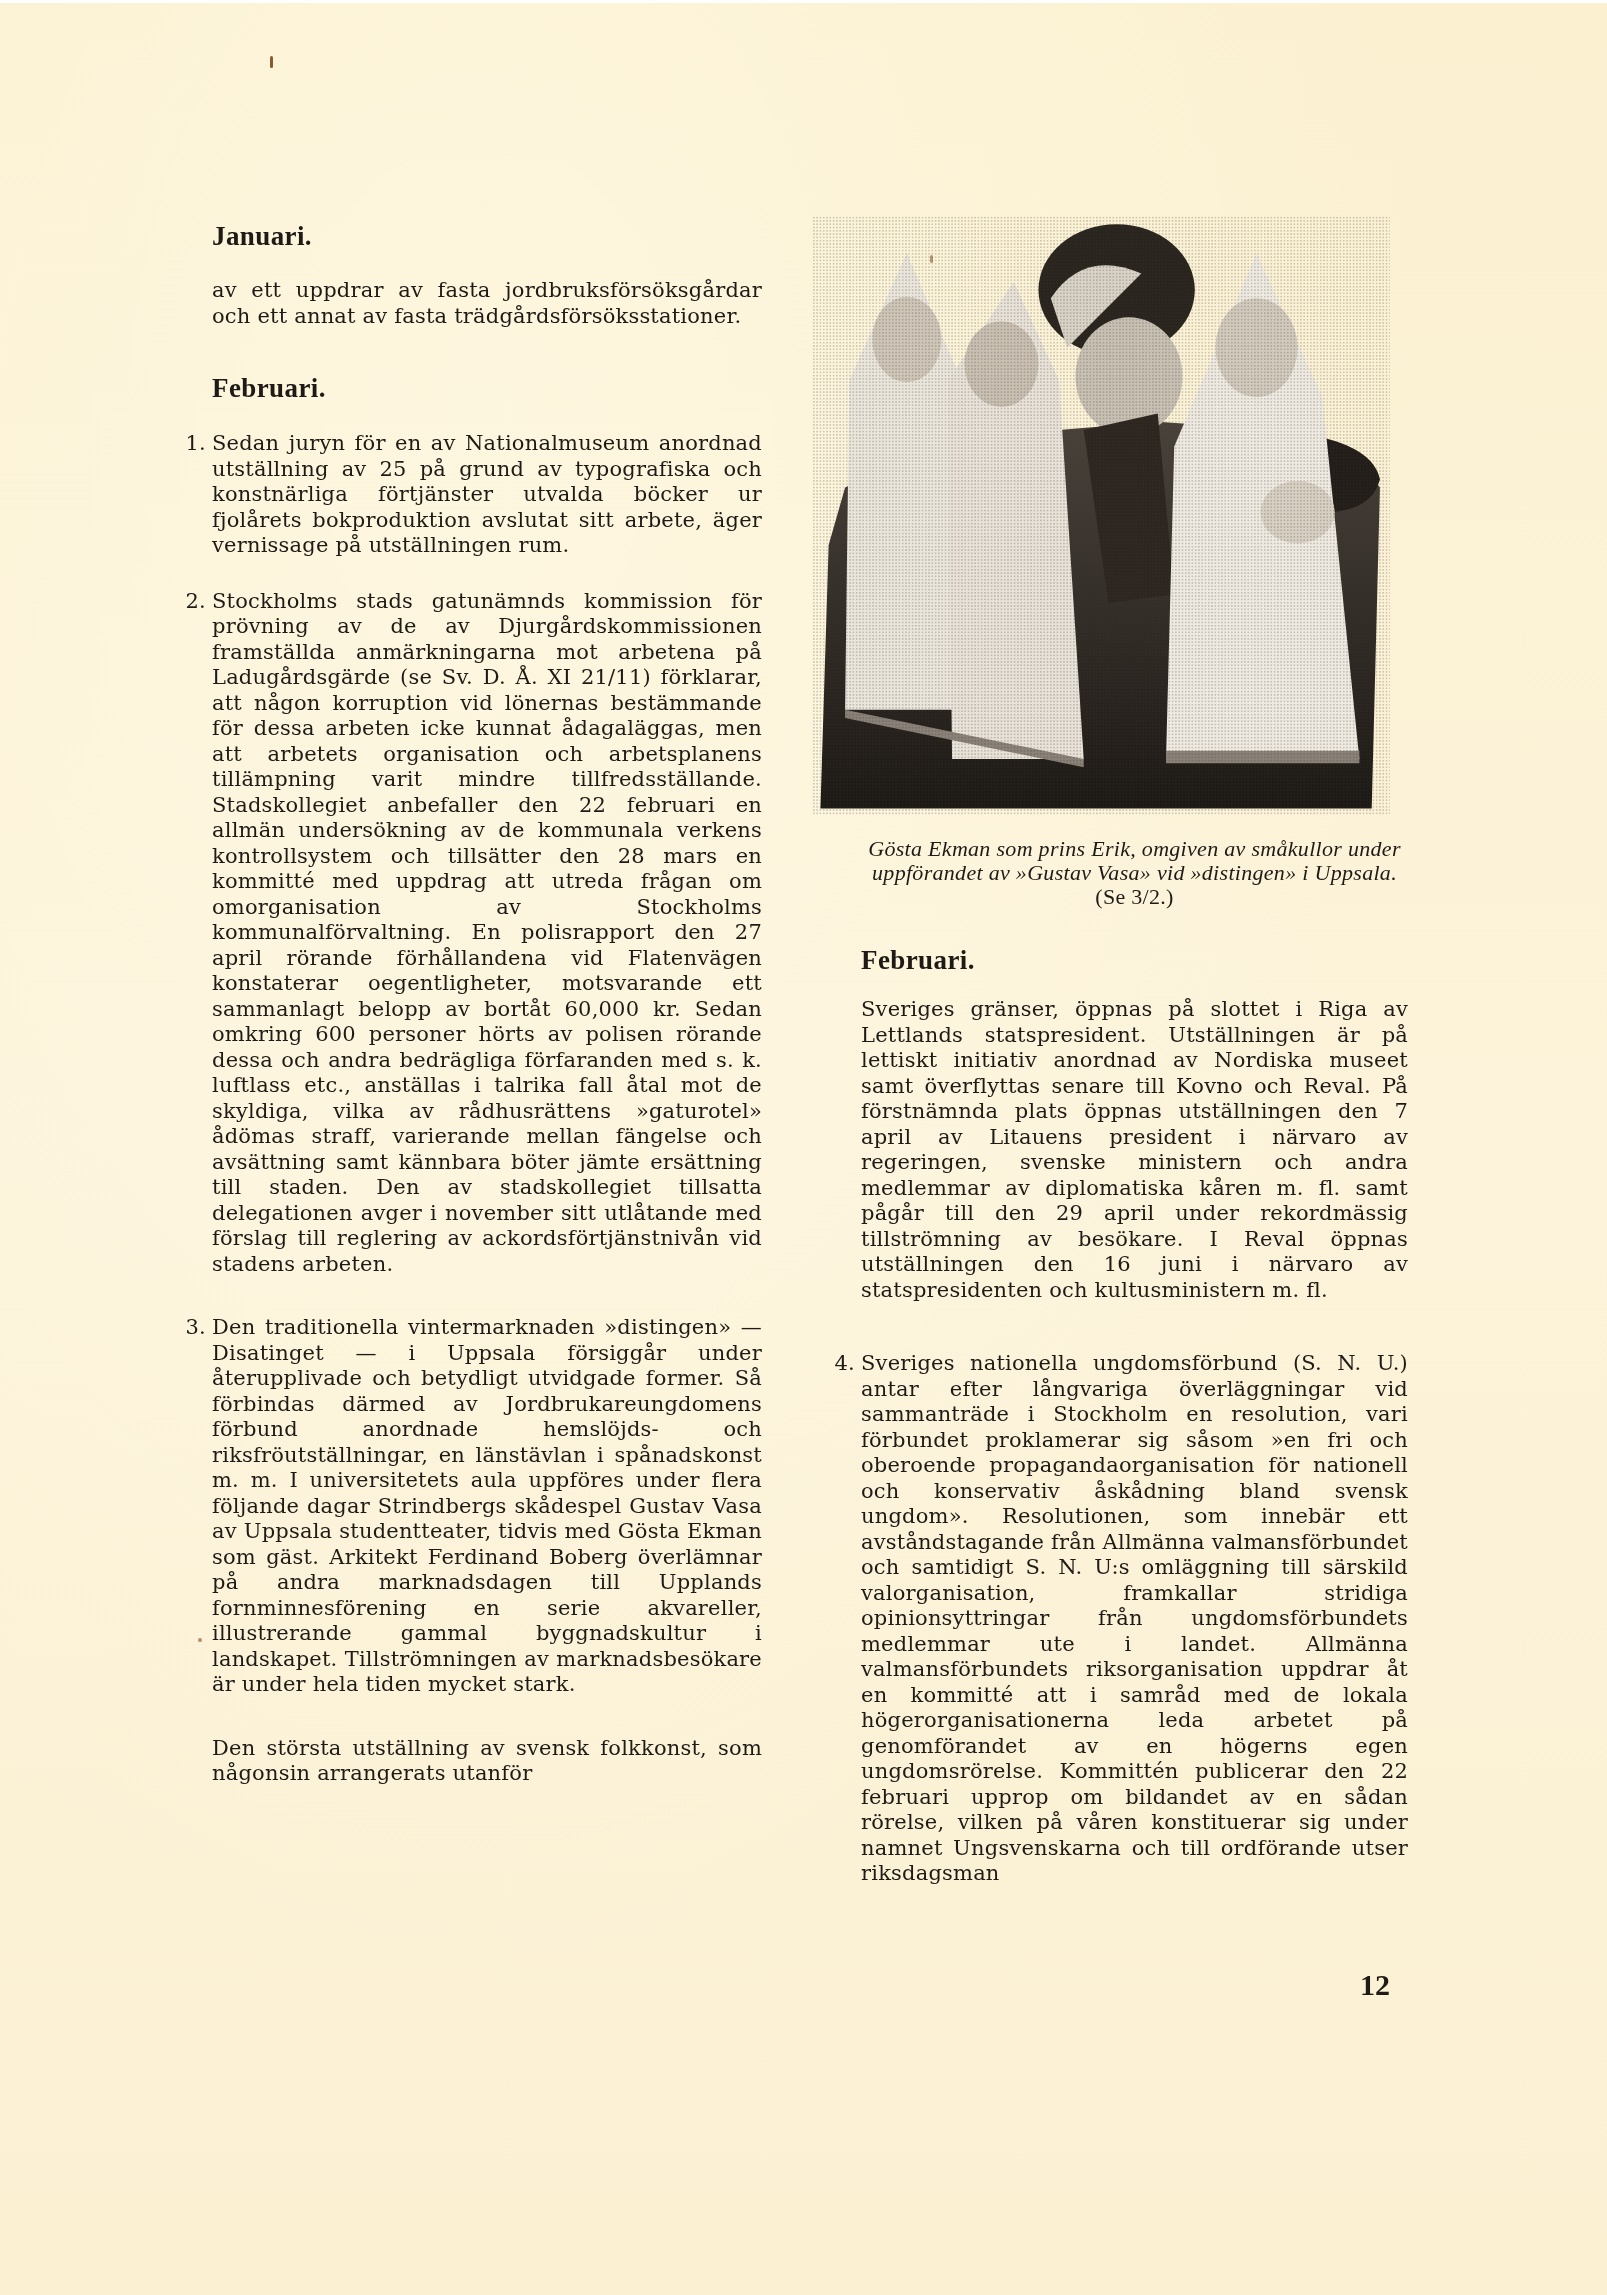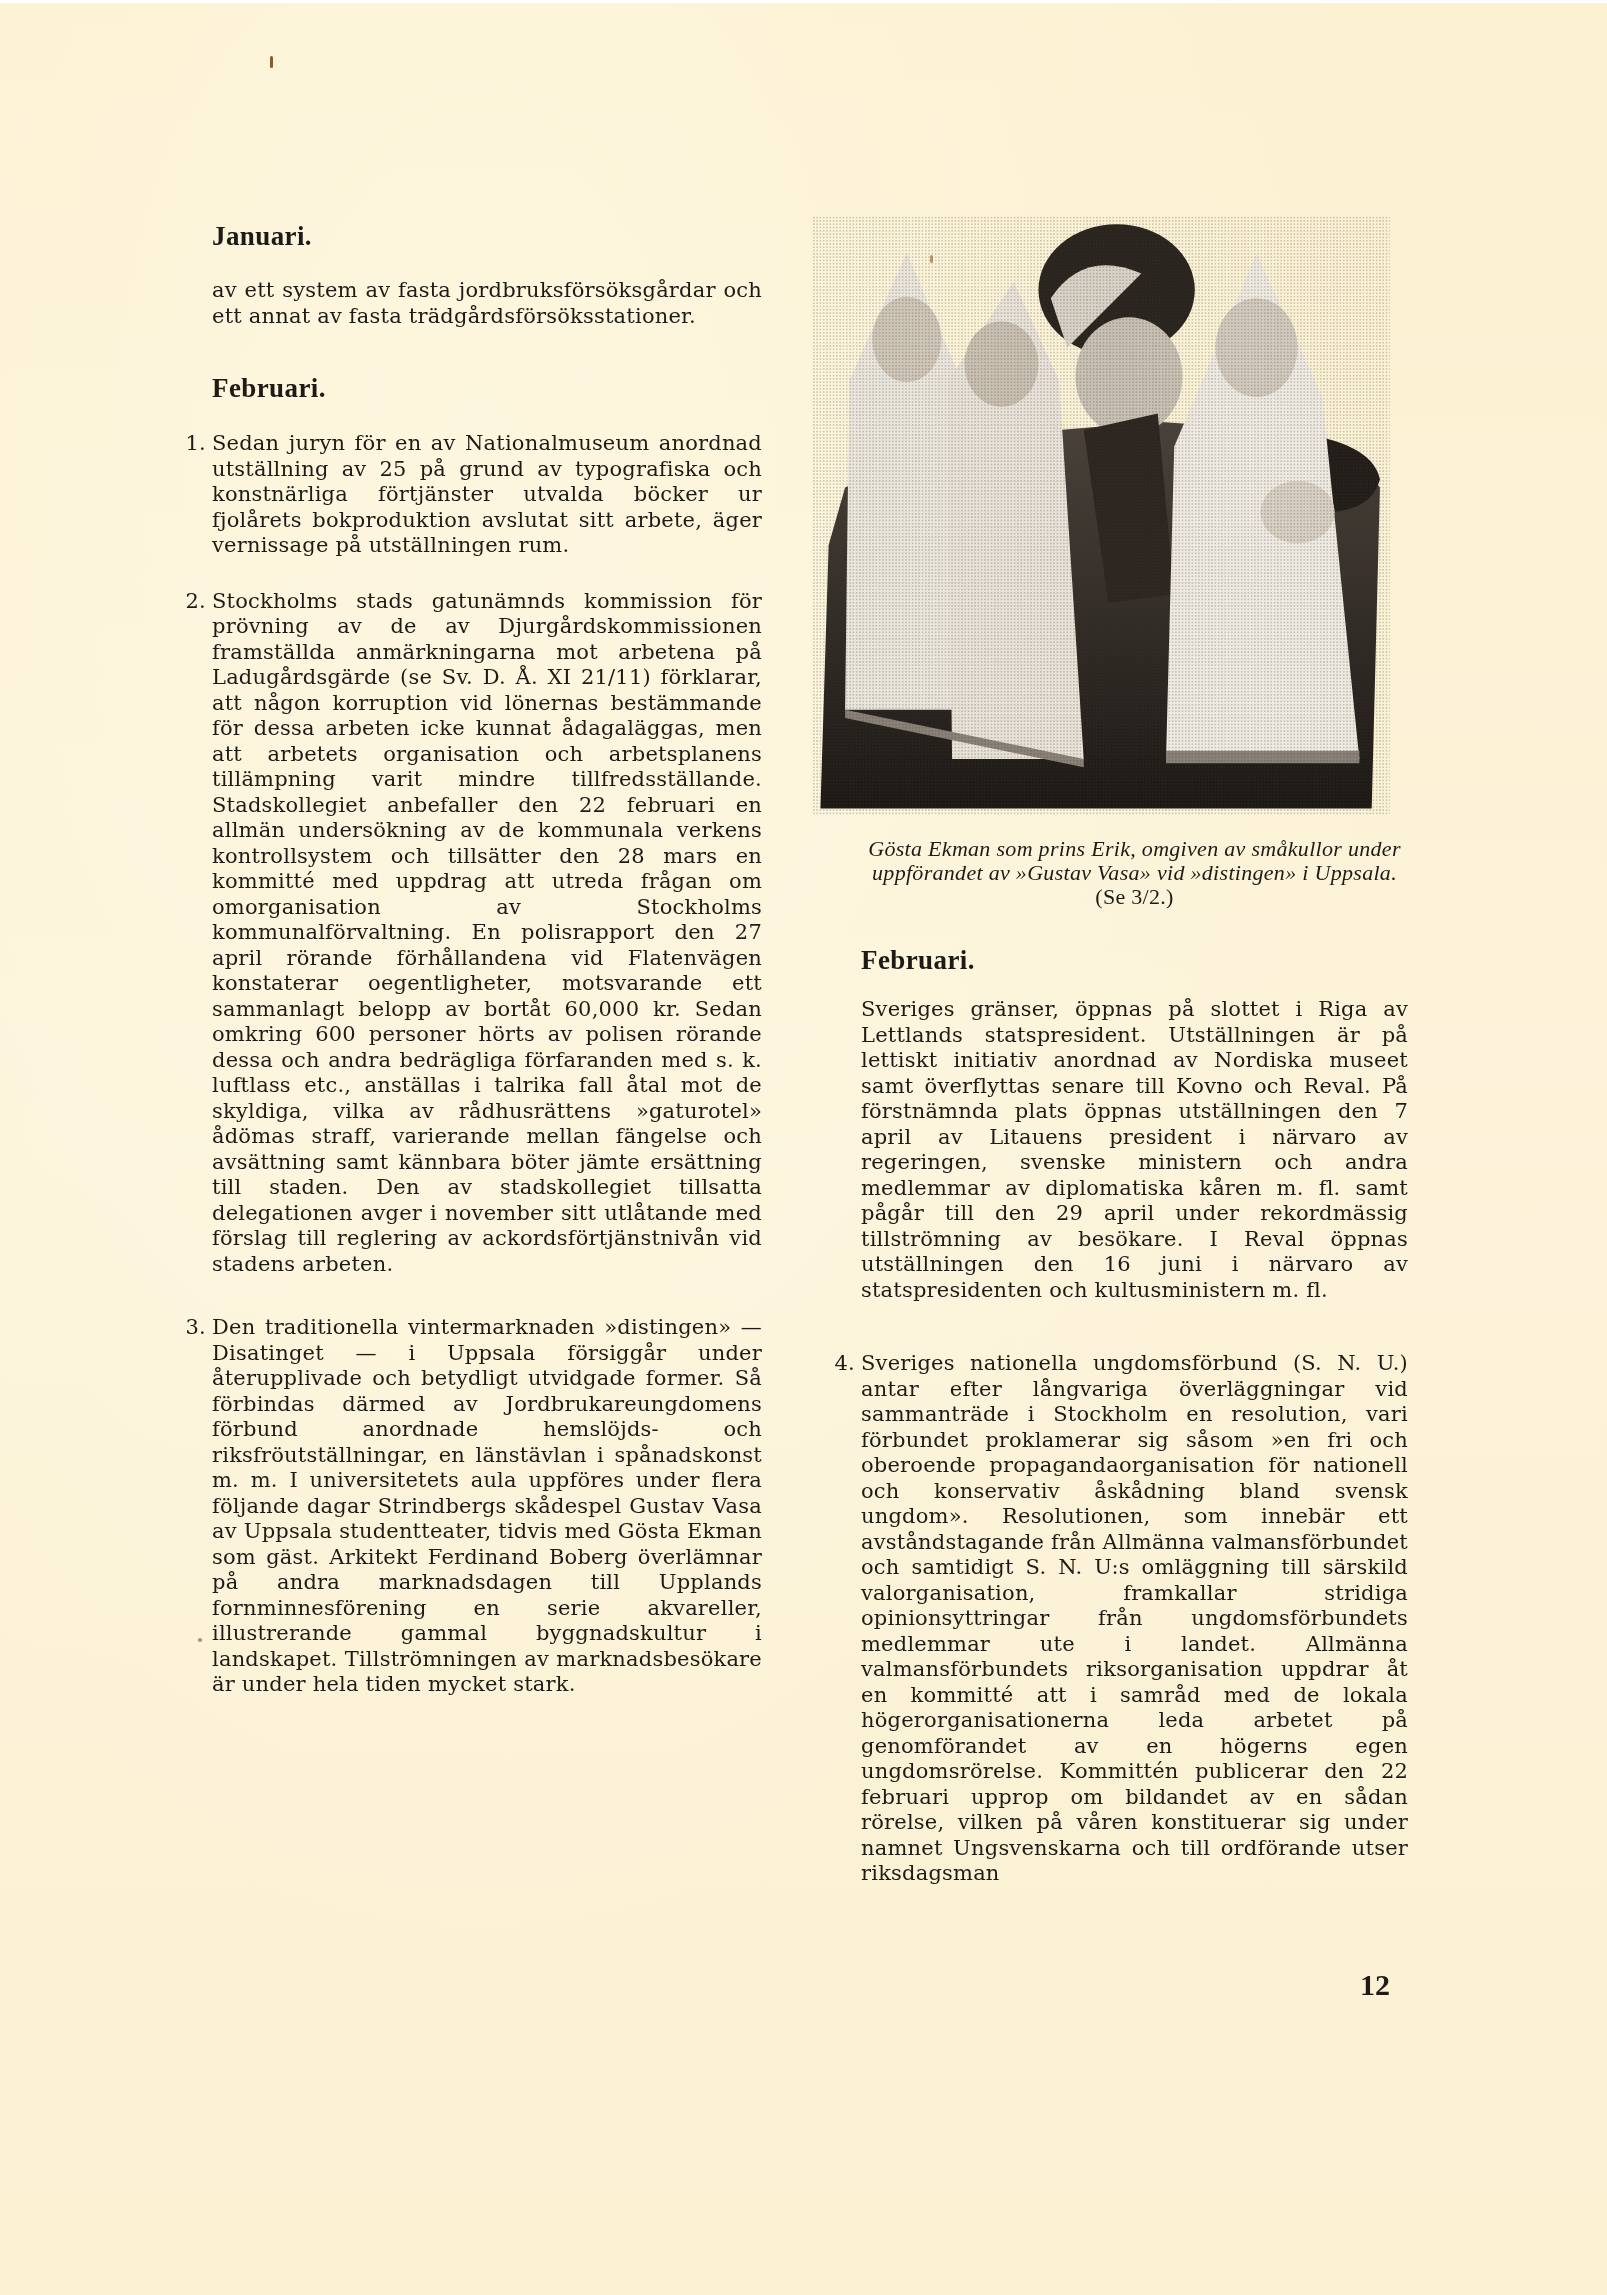--- a/index.html
+++ b/index.html
@@ -72,39 +72,40 @@
 
 <div class="page"></div>
 <div class="top-edge"></div>
 
 <div class="speck" style="left:270px;top:56px;width:3.3px;height:11.5px;"></div>
 <div class="speck" style="left:930px;top:255px;width:2.5px;height:8.2px;opacity:.6"></div>
 <div class="speck" style="left:198px;top:1638px;width:4.1px;height:4.1px;opacity:.6"></div>
 
 <div class="col col-left">
   <div class="heading" style="margin-top:-43px;margin-bottom:25px;">Januari.</div>
-  <p class="para">av ett system av fasta jordbruksförsöksgårdar och ett annat av fasta trädgårdsförsöksstationer.</p>
+  <p class="para">av ett uppdrar av fasta jordbruksförsöksgårdar och ett annat av fasta trädgårdsförsöksstationer.</p>
 
   <div class="heading" style="margin-top:43px;margin-bottom:26px;">Februari.</div>
 
   <div class="entry">
     <span class="entry-num">1.</span>
     <p class="para">Sedan juryn för en av Nationalmuseum anordnad utställning av 25 på grund av typografiska och konstnärliga förtjänster utvalda böcker ur fjolårets bokproduktion avslutat sitt arbete, äger vernissage på utställningen rum.</p>
   </div>
 
   <div class="entry" style="margin-top:30px;">
     <span class="entry-num">2.</span>
     <p class="para">Stockholms stads gatunämnds kommission för prövning av de av Djurgårdskommissionen framställda anmärkningarna mot arbetena på Ladugårdsgärde (se Sv. D. Å. XI 21/11) förklarar, att någon korruption vid lönernas bestämmande för dessa arbeten icke kunnat ådagaläggas, men att arbetets organisation och arbetsplanens tillämpning varit mindre tillfredsställande. Stadskollegiet anbefaller den 22 februari en allmän undersökning av de kommunala verkens kontrollsystem och tillsätter den 28 mars en kommitté med uppdrag att utreda frågan om omorganisation av Stockholms kommunalförvaltning. En polisrapport den 27 april rörande förhållandena vid Flatenvägen konstaterar oegentligheter, motsvarande ett sammanlagt belopp av bortåt 60,000 kr. Sedan omkring 600 personer hörts av polisen rörande dessa och andra bedrägliga förfaranden med s. k. luftlass etc., anställas i talrika fall åtal mot de skyldiga, vilka av rådhusrättens »gaturotel» ådömas straff, varierande mellan fängelse och avsättning samt kännbara böter jämte ersättning till staden. Den av stadskollegiet tillsatta delegationen avger i november sitt utlåtande med förslag till reglering av ackordsförtjänstnivån vid stadens arbeten.</p>
   </div>
 
   <div class="entry" style="margin-top:38px;">
     <span class="entry-num">3.</span>
     <p class="para">Den traditionella vintermarknaden »distingen» — Disatinget — i Uppsala försiggår under återupplivade och betydligt utvidgade former. Så förbindas därmed av Jordbrukareungdomens förbund anordnade hemslöjds- och riksfröutställningar, en länstävlan i spånadskonst m. m. I universitetets aula uppföres under flera följande dagar Strindbergs skådespel Gustav Vasa av Uppsala studentteater, tidvis med Gösta Ekman som gäst. Arkitekt Ferdinand Boberg överlämnar på andra marknadsdagen till Upplands fornminnesförening en serie akvareller, illustrerande gammal byggnadskultur i landskapet. Tillströmningen av marknadsbesökare är under hela tiden mycket stark.</p>
   </div>
 
+  <p class="para" style="margin-top:38px;">Den största utställning av svensk folkkonst, som någonsin arrangerats utanför</p>
 </div>
 
 <div class="photo">
   <svg width="578" height="599" viewBox="0 0 702 728">
     <defs>
       <pattern id="dots" width="4" height="4" patternUnits="userSpaceOnUse">
         <circle cx="2" cy="2" r="0.9" fill="#3a3530" opacity="0.35"></circle>
       </pattern>
       <linearGradient id="dark" x1="0" y1="0" x2="0" y2="1">
         <stop offset="0" stop-color="#4a423b"></stop>

